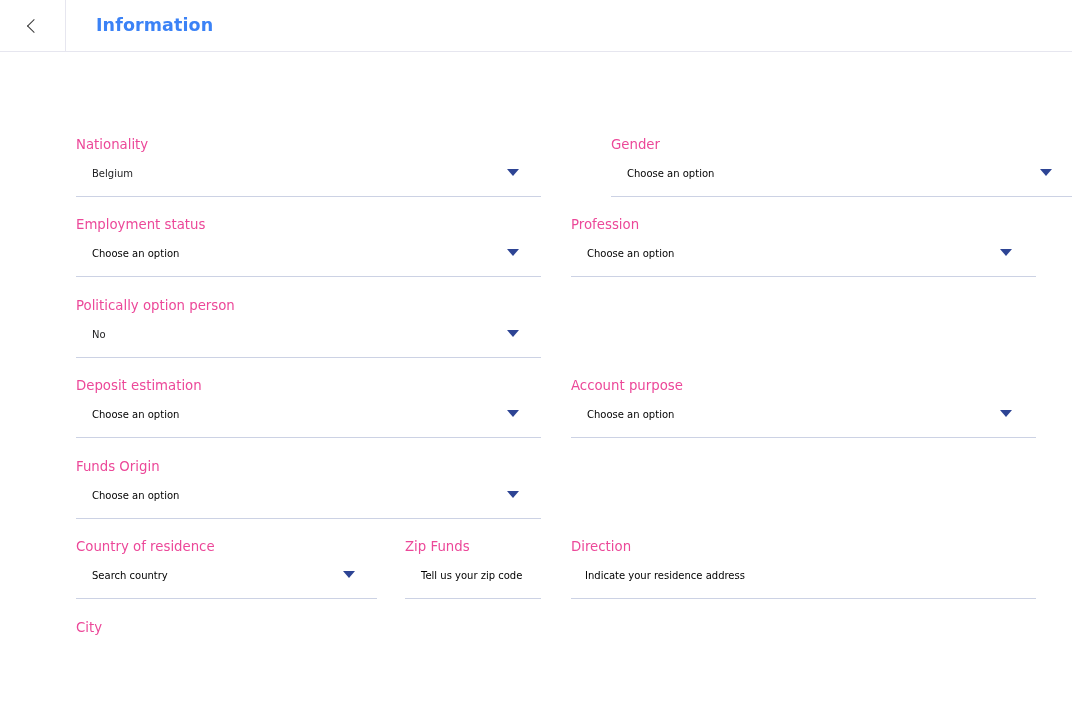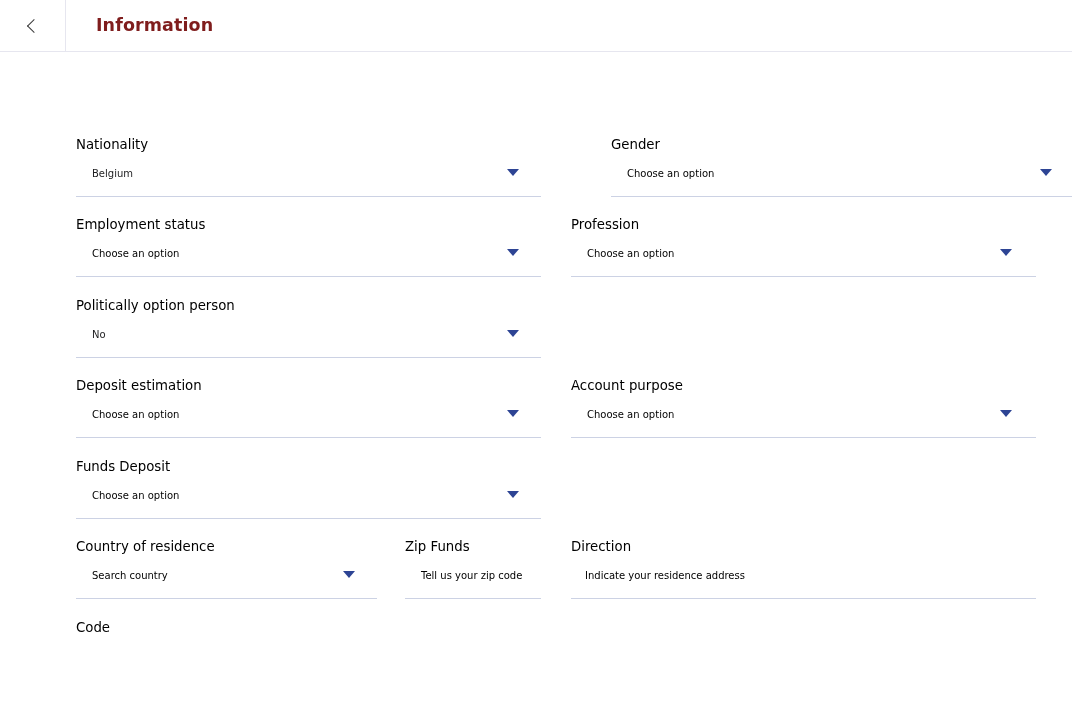--- a/index.html
+++ b/index.html
@@ -50,42 +50,42 @@
     margin-left: 3px;
   }
   .header-title {
     position: absolute;
     left: 96px;
     top: 0;
     height: 51px;
     line-height: 51px;
     font-size: 17.5px;
     font-weight: bold;
-    color: #7f1d1d;
+    color: #3b82f6;
     letter-spacing: 0.1px;
     white-space: nowrap;
   }
 
   
   .form-area {
     position: absolute;
     top: 52px;
     left: 0;
     width: 1072px;
     height: 663px;
     background: #ffffff;
   }
 
   .field {
     position: absolute;
     box-sizing: border-box;
   }
   .field-label {
     font-size: 13.3px;
-    color: #000000;
+    color: #ec4899;
     line-height: 16px;
     white-space: nowrap;
   }
   .field-control {
     position: relative;
     margin-top: 11px;
     height: 33px;
     border-bottom: 1px solid #ccd2e4;
     box-sizing: border-box;
     display: flex;
@@ -185,21 +185,21 @@
 
   <div class="field" style="left:571px; top:326px; width:465px;">
     <div class="field-label">Account purpose</div>
     <div class="field-control select">
       <span class="field-value placeholder">Choose an option</span>
       <span class="caret"></span>
     </div>
   </div>
 
   <div class="field" style="left:76px; top:407px; width:465px;">
-    <div class="field-label">Funds Deposit</div>
+    <div class="field-label">Funds Origin</div>
     <div class="field-control select">
       <span class="field-value placeholder">Choose an option</span>
       <span class="caret inner"></span>
     </div>
   </div>
 
   <div class="field" style="left:76px; top:487px; width:301px;">
     <div class="field-label">Country of residence</div>
     <div class="field-control select">
       <span class="field-value placeholder">Search country</span>
@@ -215,16 +215,16 @@
   </div>
 
   <div class="field" style="left:571px; top:487px; width:465px;">
     <div class="field-label">Direction</div>
     <div class="field-control">
       <span class="field-value placeholder noindent">Indicate your residence address</span>
     </div>
   </div>
 
   <div class="field" style="left:76px; top:568px; width:301px;">
-    <div class="field-label">Code</div>
+    <div class="field-label">City</div>
   </div>
 
 </div>
 
 </body></html>

